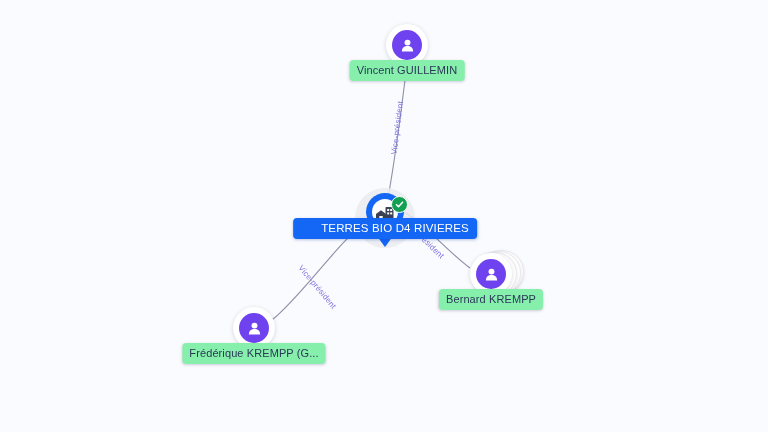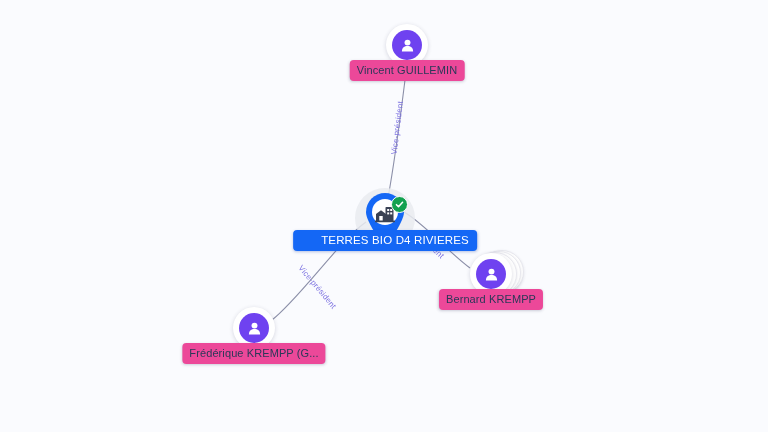--- a/index.html
+++ b/index.html
@@ -67,21 +67,21 @@
     background: #6f42f0;
     display: flex;
     align-items: center;
     justify-content: center;
   }
   .avatar-circle svg { display: block; }
 
   .node-label {
     position: absolute;
     transform: translateX(-50%);
-    background: #ec4899;
+    background: #86efac;
     color: #2b3858;
     font-size: 11px;
     line-height: 14px;
     padding: 3px 7px 4px 7px;
     border-radius: 4px;
     white-space: nowrap;
     box-shadow: 0 1px 3px rgba(40,40,80,0.22);
     letter-spacing: 0.1px;
   }
 
@@ -239,19 +239,19 @@
         <path d="M1 16 L1 9 L6 5.2 L11 9 L11 16 Z" fill="#3a4254"></path>
         <rect x="4.3" y="11" width="3.4" height="5" fill="#ffffff"></rect>
         <rect x="0" y="15.6" width="20" height="1.6" rx="0.6" fill="#3a4254"></rect>
       </svg>
     </div>
     <div class="verified-badge">
       <svg width="9" height="9" viewBox="0 0 10 10">
         <path d="M1.6 5.2 L3.9 7.4 L8.4 2.6" fill="none" stroke="#ffffff" stroke-width="1.7" stroke-linecap="round" stroke-linejoin="round"></path>
       </svg>
     </div>
-    <div id="company-label" style="left: 0px; top: 12px; padding-left: 28px;">TERRES BIO D4 RIVIERES</div>
+    <div id="company-label" style="left: 0px; top: 0; padding-left: 28px;">TERRES BIO D4 RIVIERES</div>
   </div>
 
 <div class="node-label" style="left: 407px; top: 60px;">Vincent GUILLEMIN</div>
     <div class="node-label" style="left: 491px; top: 289px;">Bernard KREMPP</div>
     <div class="node-label" style="left: 254px; top: 343px;">Frédérique KREMPP (G...</div>
   </div>
 
 </body></html>

